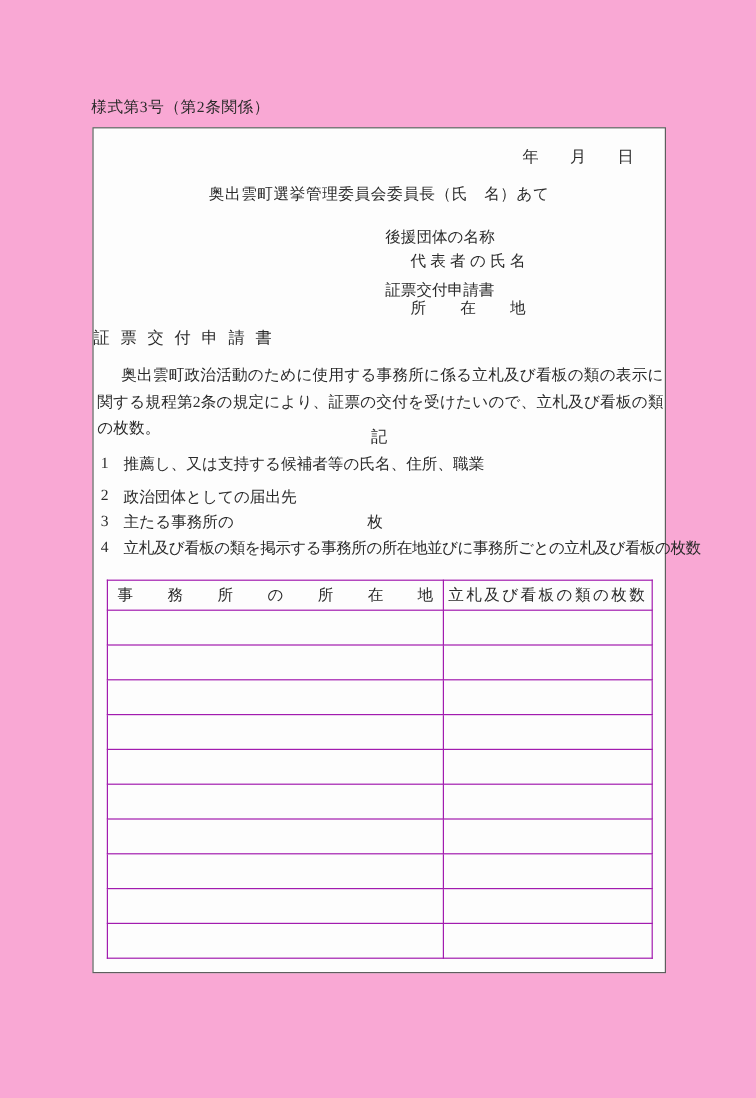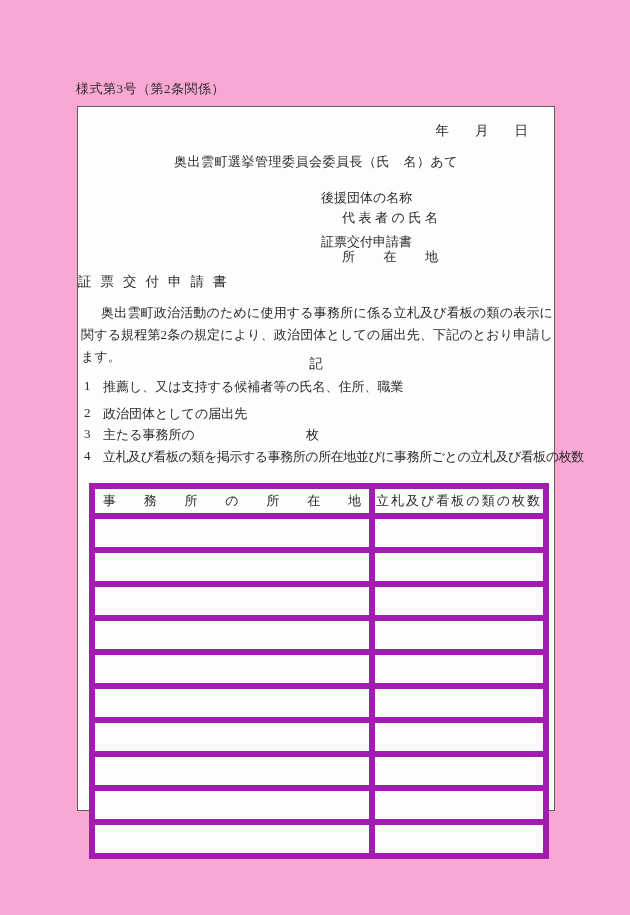--- a/index.html
+++ b/index.html
@@ -126,21 +126,21 @@
   .sign-table {
     position: absolute;
     left: 11px;
     top: 376px;
     width: 454px;
     border-collapse: collapse;
     table-layout: fixed;
     background: #fdfdfd;
   }
   .sign-table th, .sign-table td {
-    border: 6px solid #a21caf;
+    border: 1px solid #a21caf;
     padding: 0;
     font-weight: normal;
     font-family: Liberation Serif, serif;
   }
   .sign-table th {
     height: 24px;
     font-size: 13px;
     vertical-align: middle;
   }
   .sign-table td {
@@ -173,21 +173,21 @@
 
     <div class="addressee">奥出雲町選挙管理委員会委員長（氏　名）あて</div>
 
     <div class="applicant-label label-1">後援団体の名称</div>
     <div class="applicant-label label-2 justify">代表者の氏名</div>
     <div class="applicant-label label-3">証票交付申請書</div>
     <div class="applicant-label label-4 justify">所在地</div>
 
     <div class="doc-title">証票交付申請書</div>
 
-    <div class="body-paragraph">奥出雲町政治活動のために使用する事務所に係る立札及び看板の類の表示に関する規程第2条の規定により、政治団体としての届出先、下記のとおり申請します。</div>
+    <div class="body-paragraph">奥出雲町政治活動のために使用する事務所に係る立札及び看板の類の表示に関する規程第2条の規定により、証票の交付を受けたいので、立札及び看板の類の枚数。</div>
 
     <div class="list-marker">記</div>
 
     <div class="list-item item-1">
       <span class="item-no">1</span>
       <span class="item-text">推薦し、又は支持する候補者等の氏名、住所、職業</span>
     </div>
     <div class="list-item item-2">
       <span class="item-no">2</span>
       <span class="item-text">政治団体としての届出先</span>

